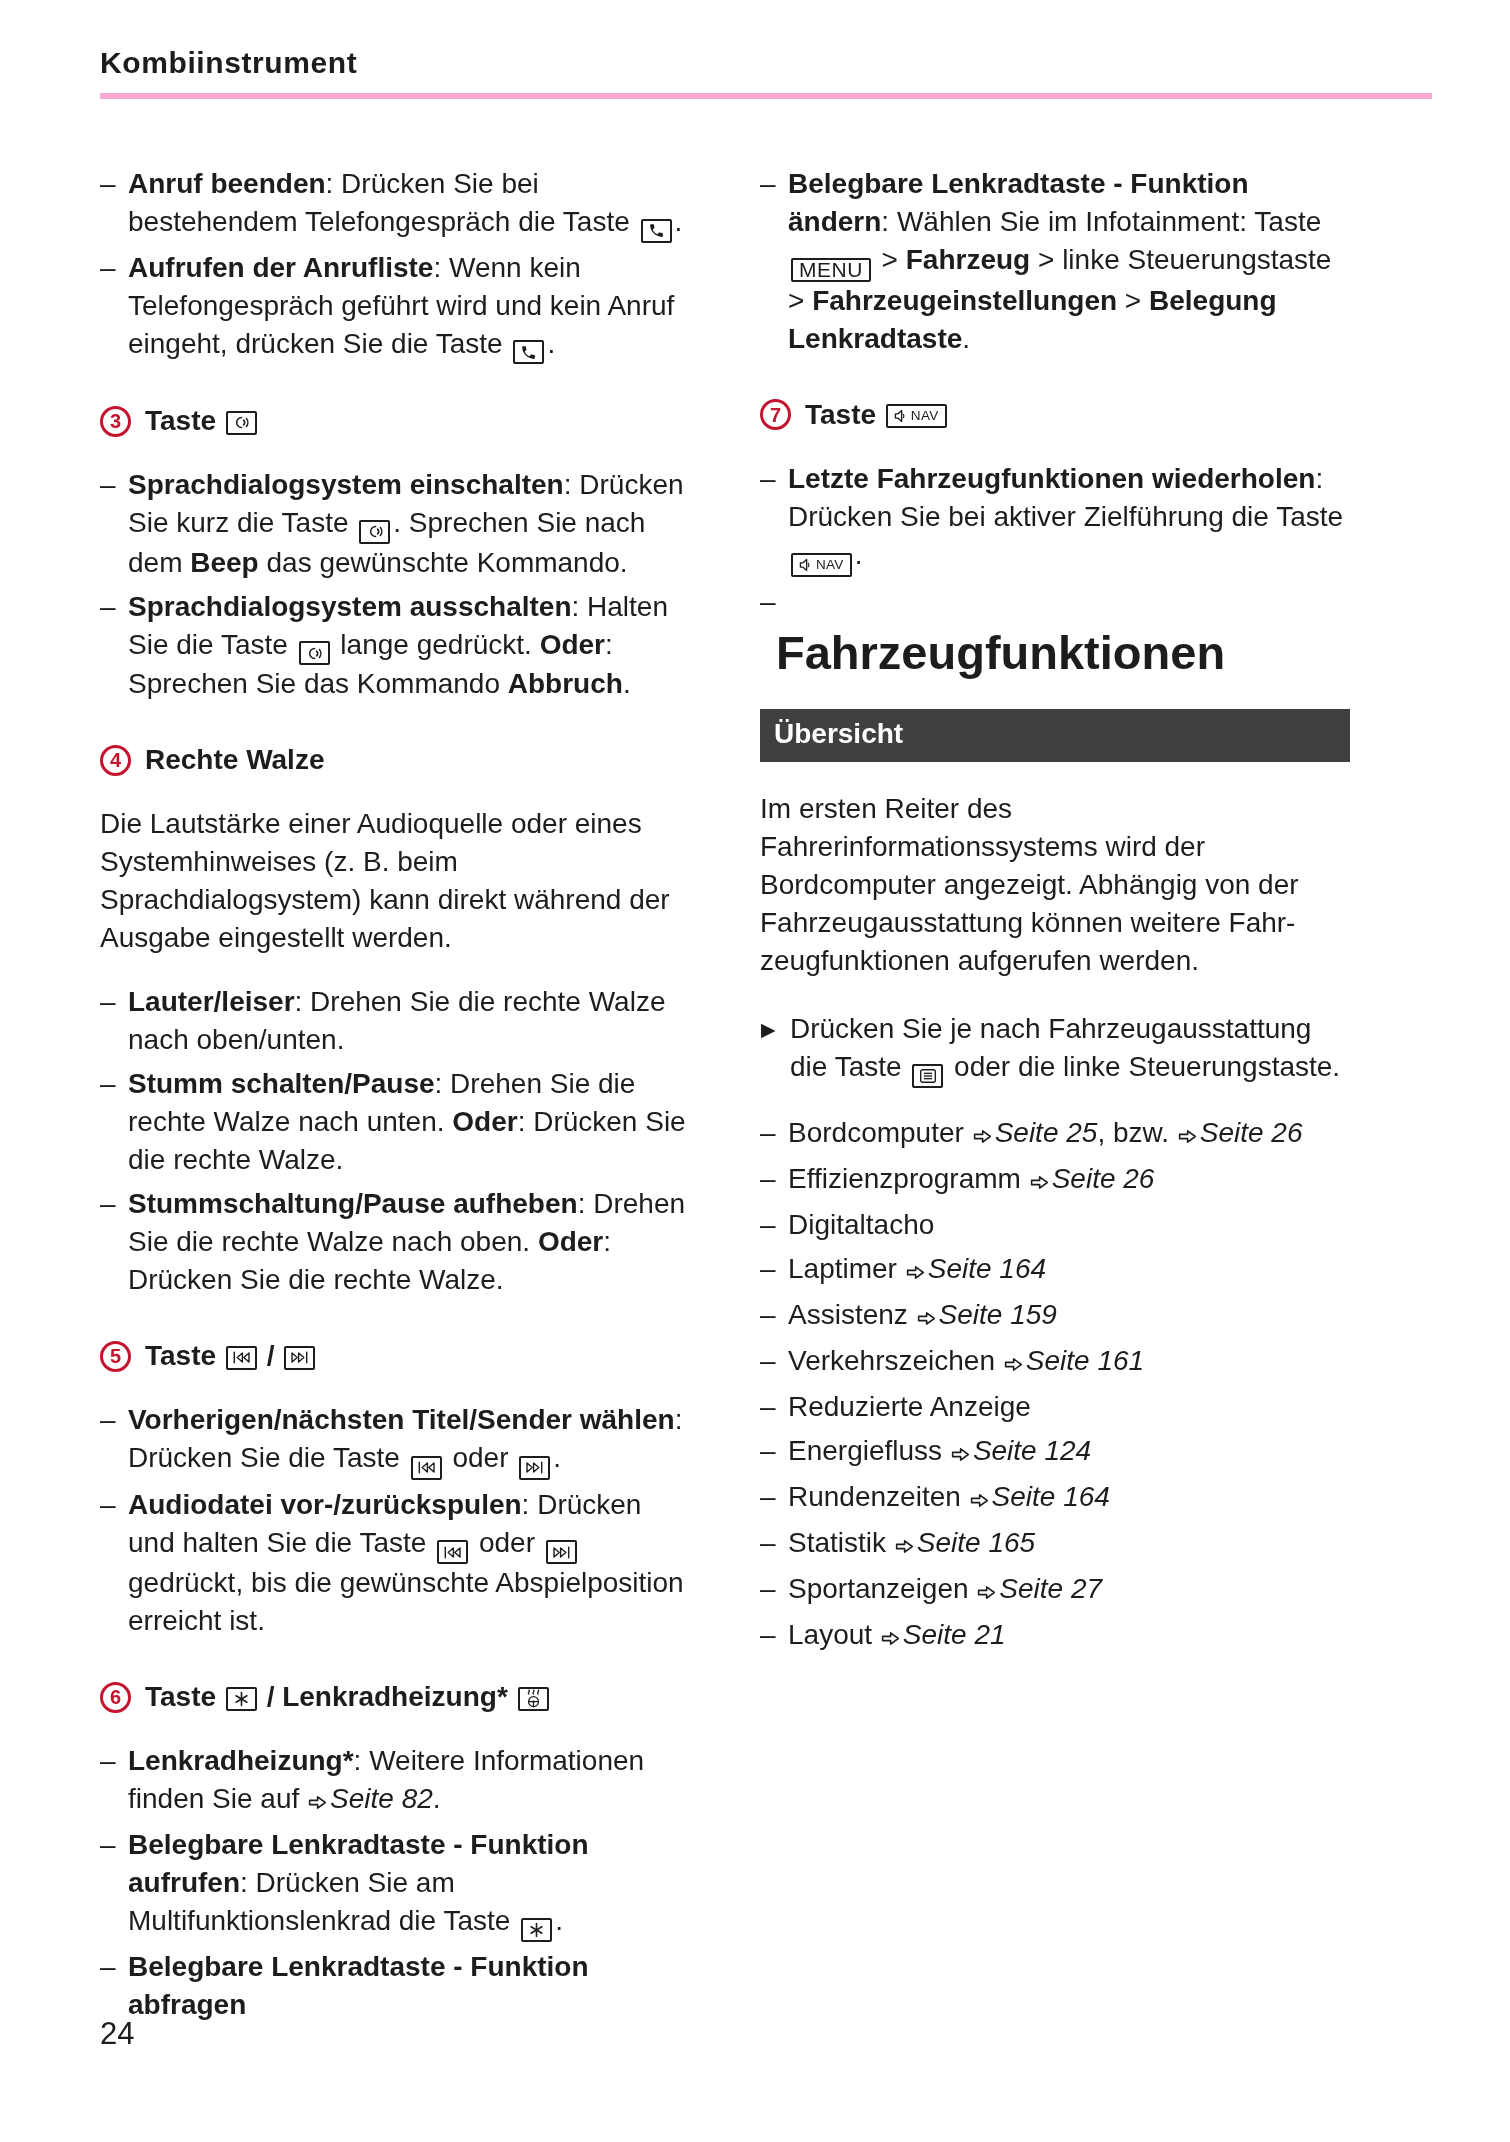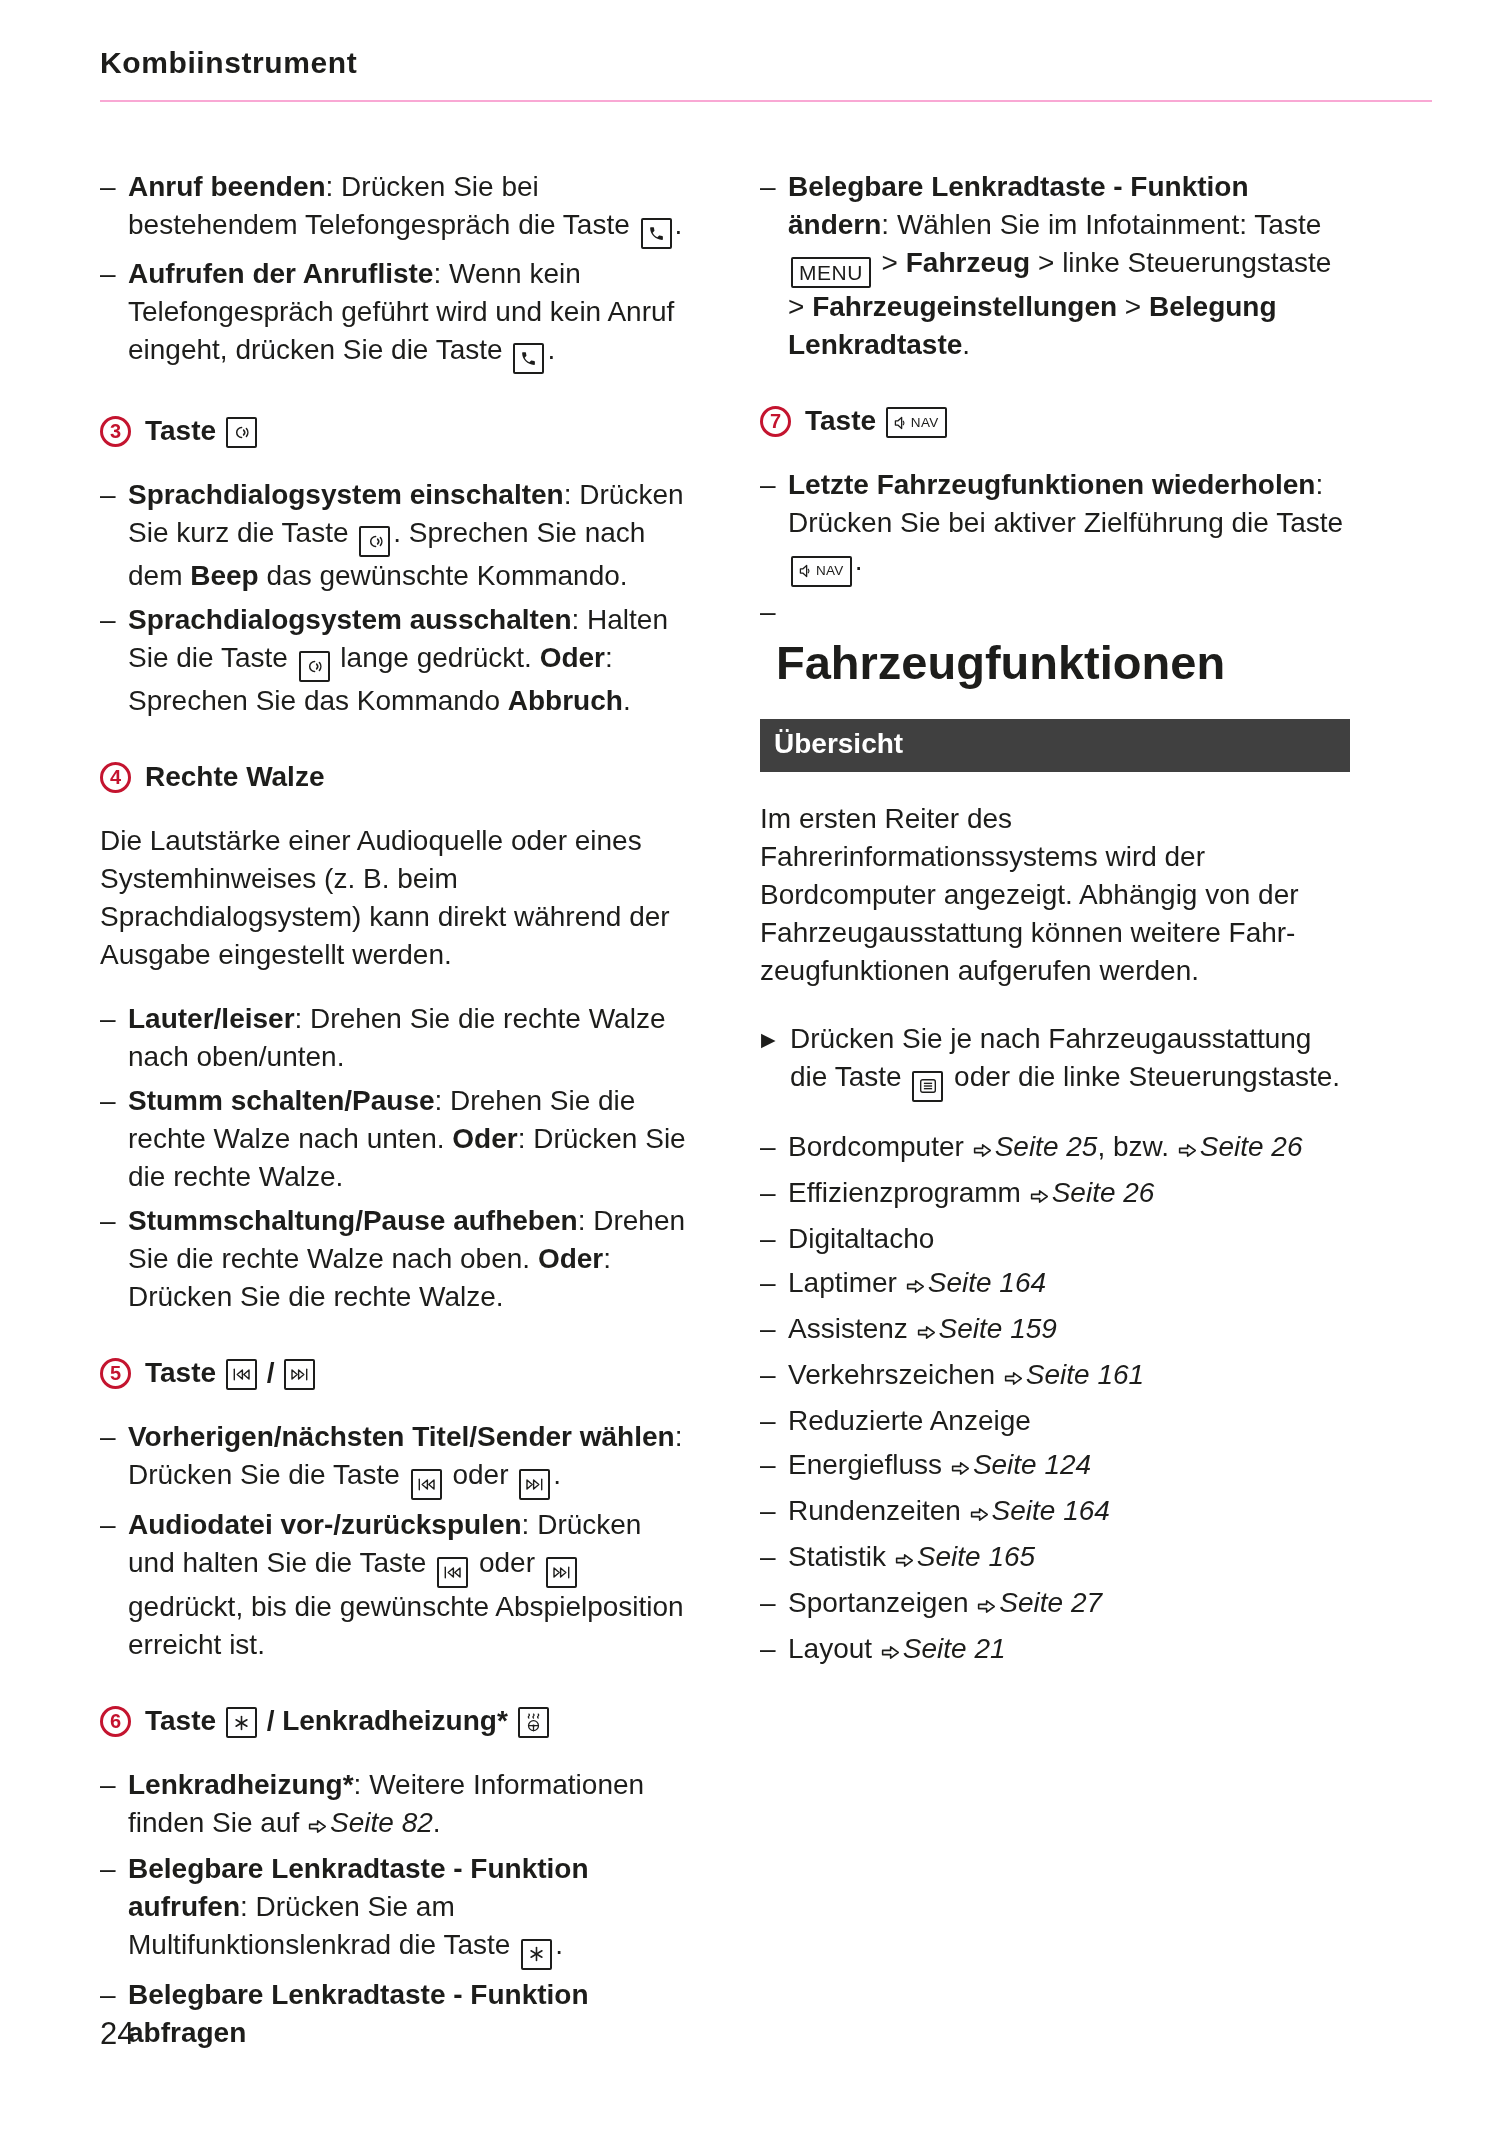--- a/index.html
+++ b/index.html
@@ -2,41 +2,41 @@
 <html lang="de"><head>
 <meta charset="utf-8">
 <style>
   html,body{margin:0;padding:0;background:#e8e8e8;}
   .page{
     width:1510px;height:2142px;position:relative;background:#ffffff;
     box-sizing:border-box;padding:46px 78px 0 100px;
     font-family:"Liberation Sans","DejaVu Sans",sans-serif;
     color:#1d1d1b;overflow:hidden;
   }
-  header{border-bottom:2px solid #f9a8d4;padding-bottom:20px;}
+  header{border-bottom:6px solid #f9a8d4;padding-bottom:13px;}
   .doc-title{font-size:30px;font-weight:700;letter-spacing:.6px;}
   .columns{display:flex;gap:70px;margin-top:42px;width:1250px;}
   .col{width:590px;font-size:28px;line-height:38px;hyphens:manual;}
   .b{font-weight:700;}
   .i{font-style:italic;}
   .para{margin:26px 0;}
   .dlist{margin:24px 0 26px;}
   .dli{position:relative;padding-left:28px;margin:6px 0;}
   .dash{position:absolute;left:0;top:0;}
   .nhead{display:flex;align-items:center;gap:14px;margin:38px 0 26px;}
   .cnum{
     width:31px;height:31px;border:3px solid #c4142f;border-radius:50%;
     color:#c4142f;font-weight:700;font-size:20px;line-height:1;
     display:inline-flex;align-items:center;justify-content:center;flex:0 0 auto;
     box-sizing:border-box;
   }
   .nhtext{font-weight:700;}
   .key{
     display:inline-flex;align-items:center;justify-content:center;
-    min-width:31px;height:31px;border:2px solid #1d1d1b;border-radius:2px;
+    min-width:31px;height:24px;border:2px solid #1d1d1b;border-radius:2px;
     padding:0 3px;margin:0 3px;vertical-align:-8px;box-sizing:border-box;
     background:#fff;line-height:1;
   }
   .nhead .key{vertical-align:middle;margin:0 2px;}
   .key svg{display:block;}
   .ktext{font-weight:400;}
   .ktext.menu{font-size:21px;letter-spacing:.5px;padding:0 3px;}
   .key.navkey{padding:0 6px;gap:6px;}
   .ktext.nav{font-size:13.5px;letter-spacing:.3px;}
   .ref{display:inline-block;margin:0 3px 0 1px;vertical-align:-2px;}

